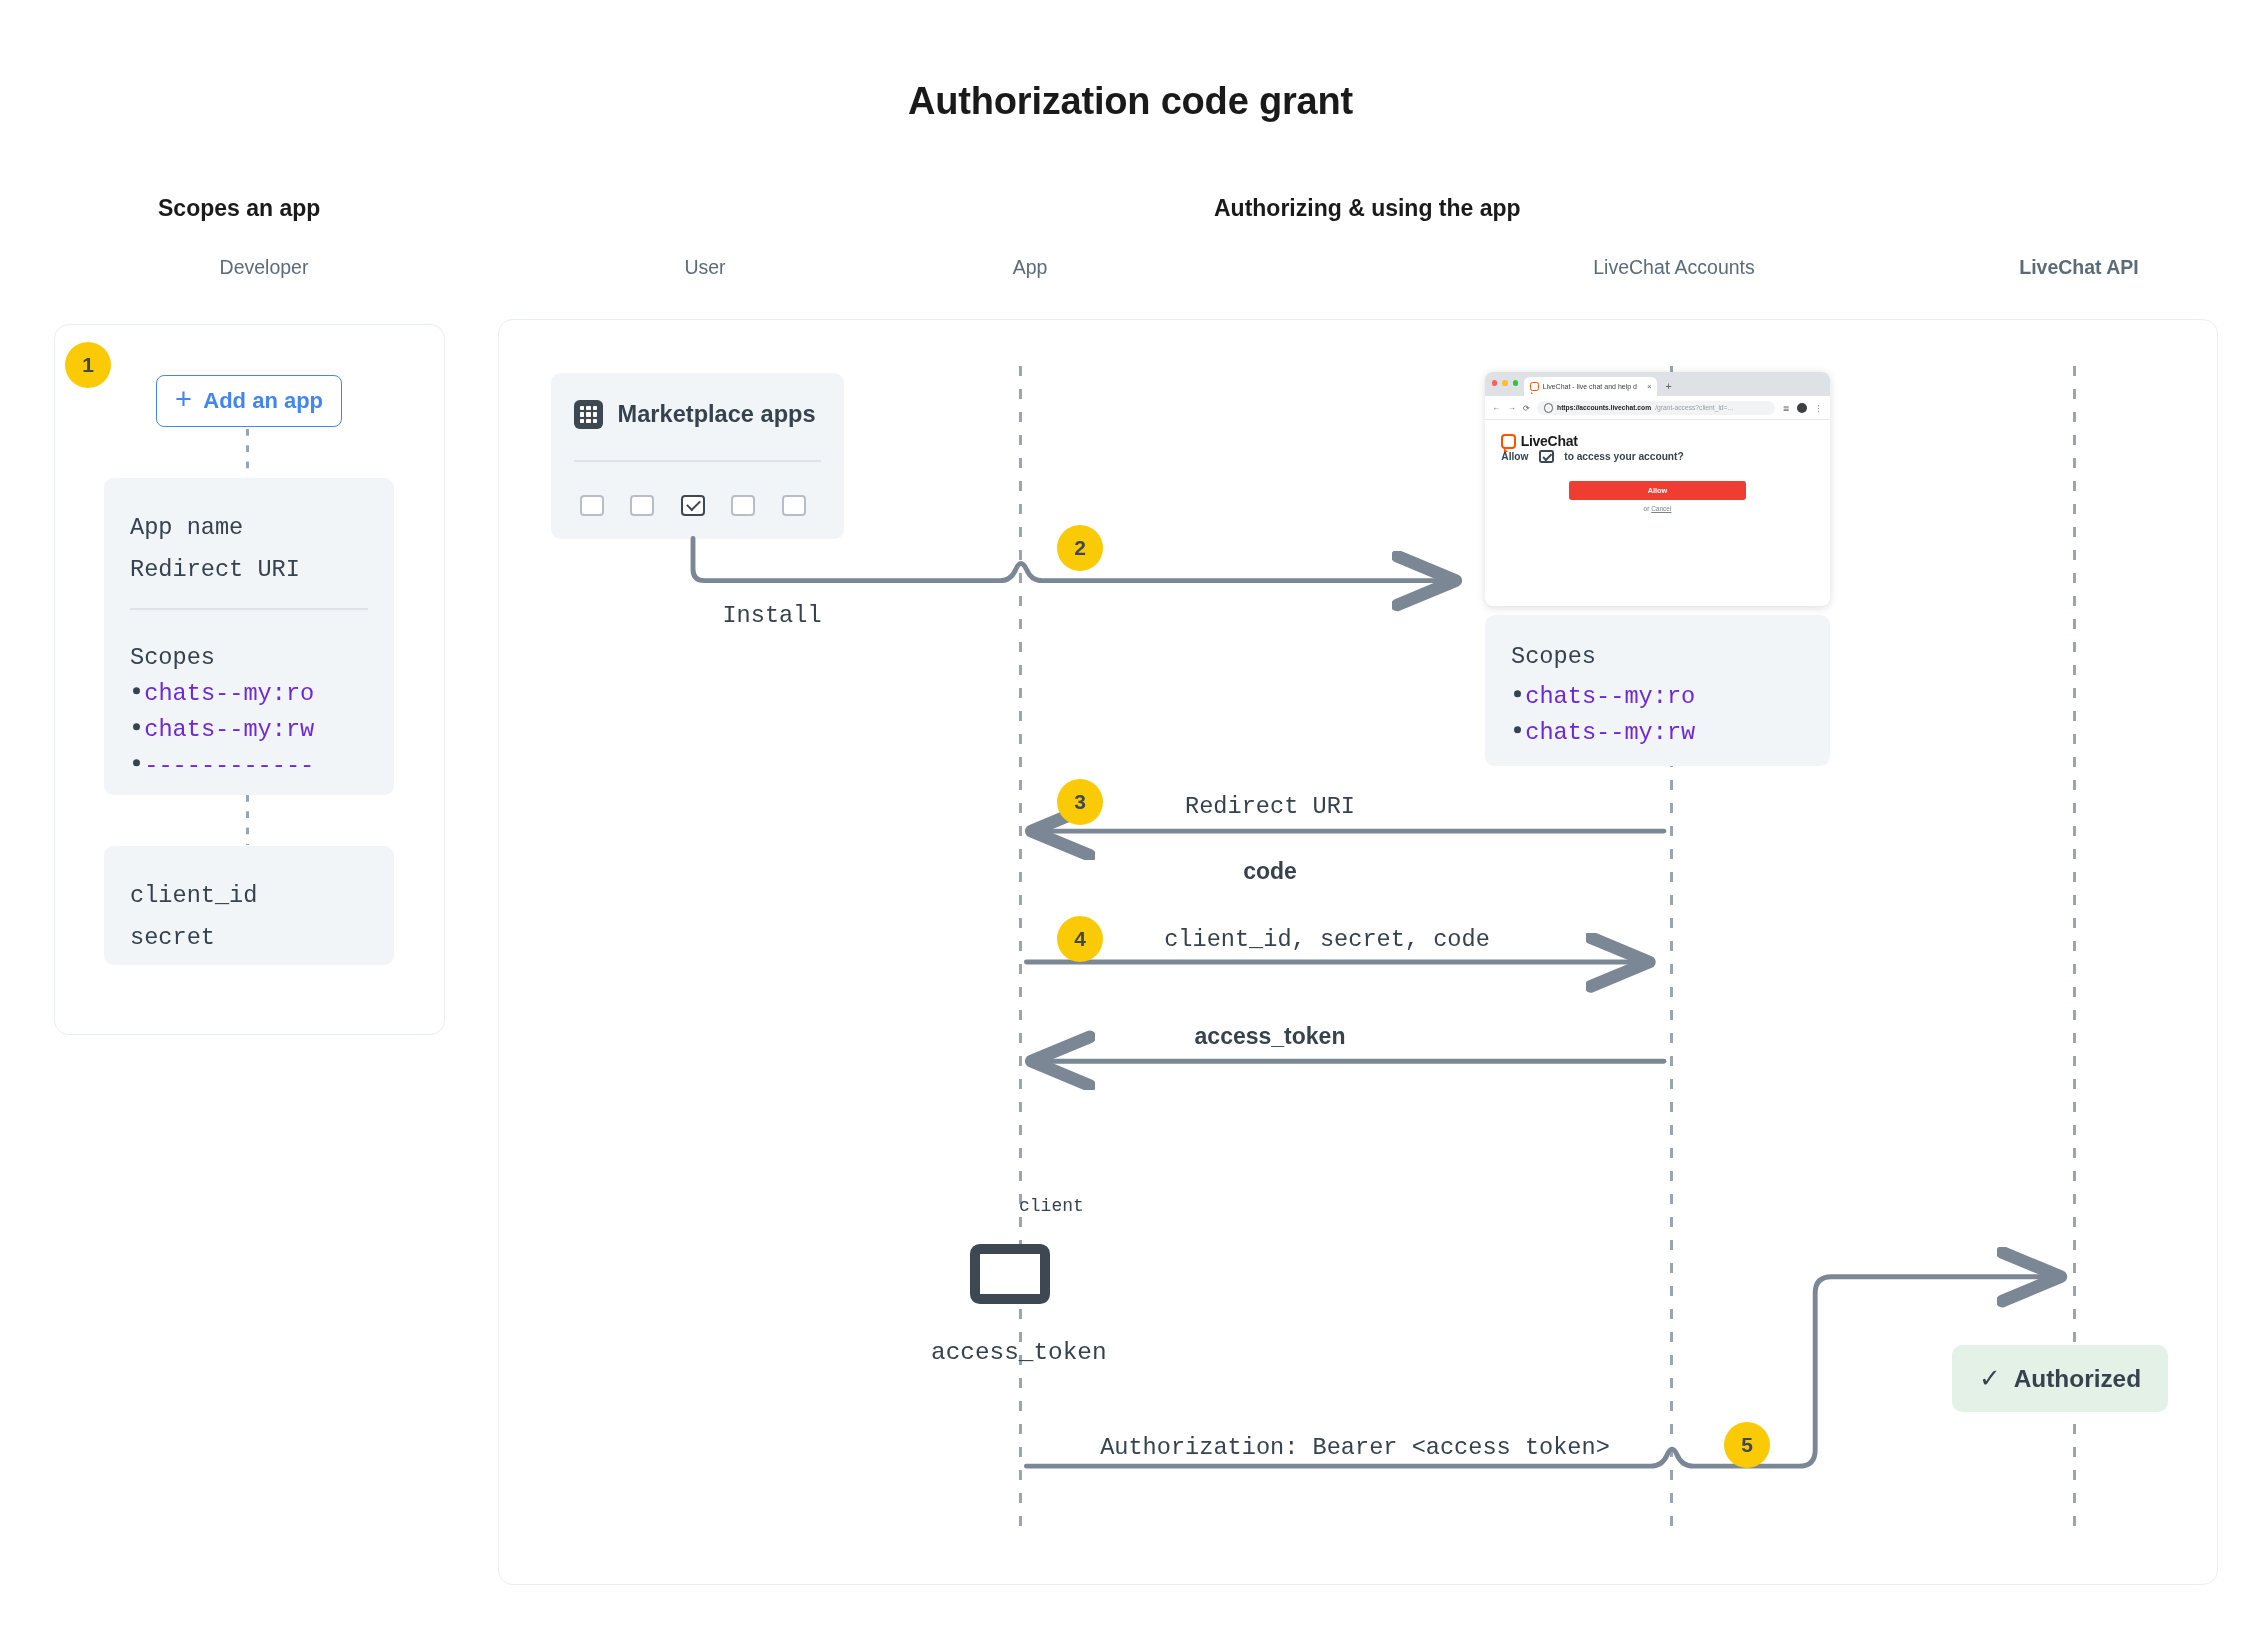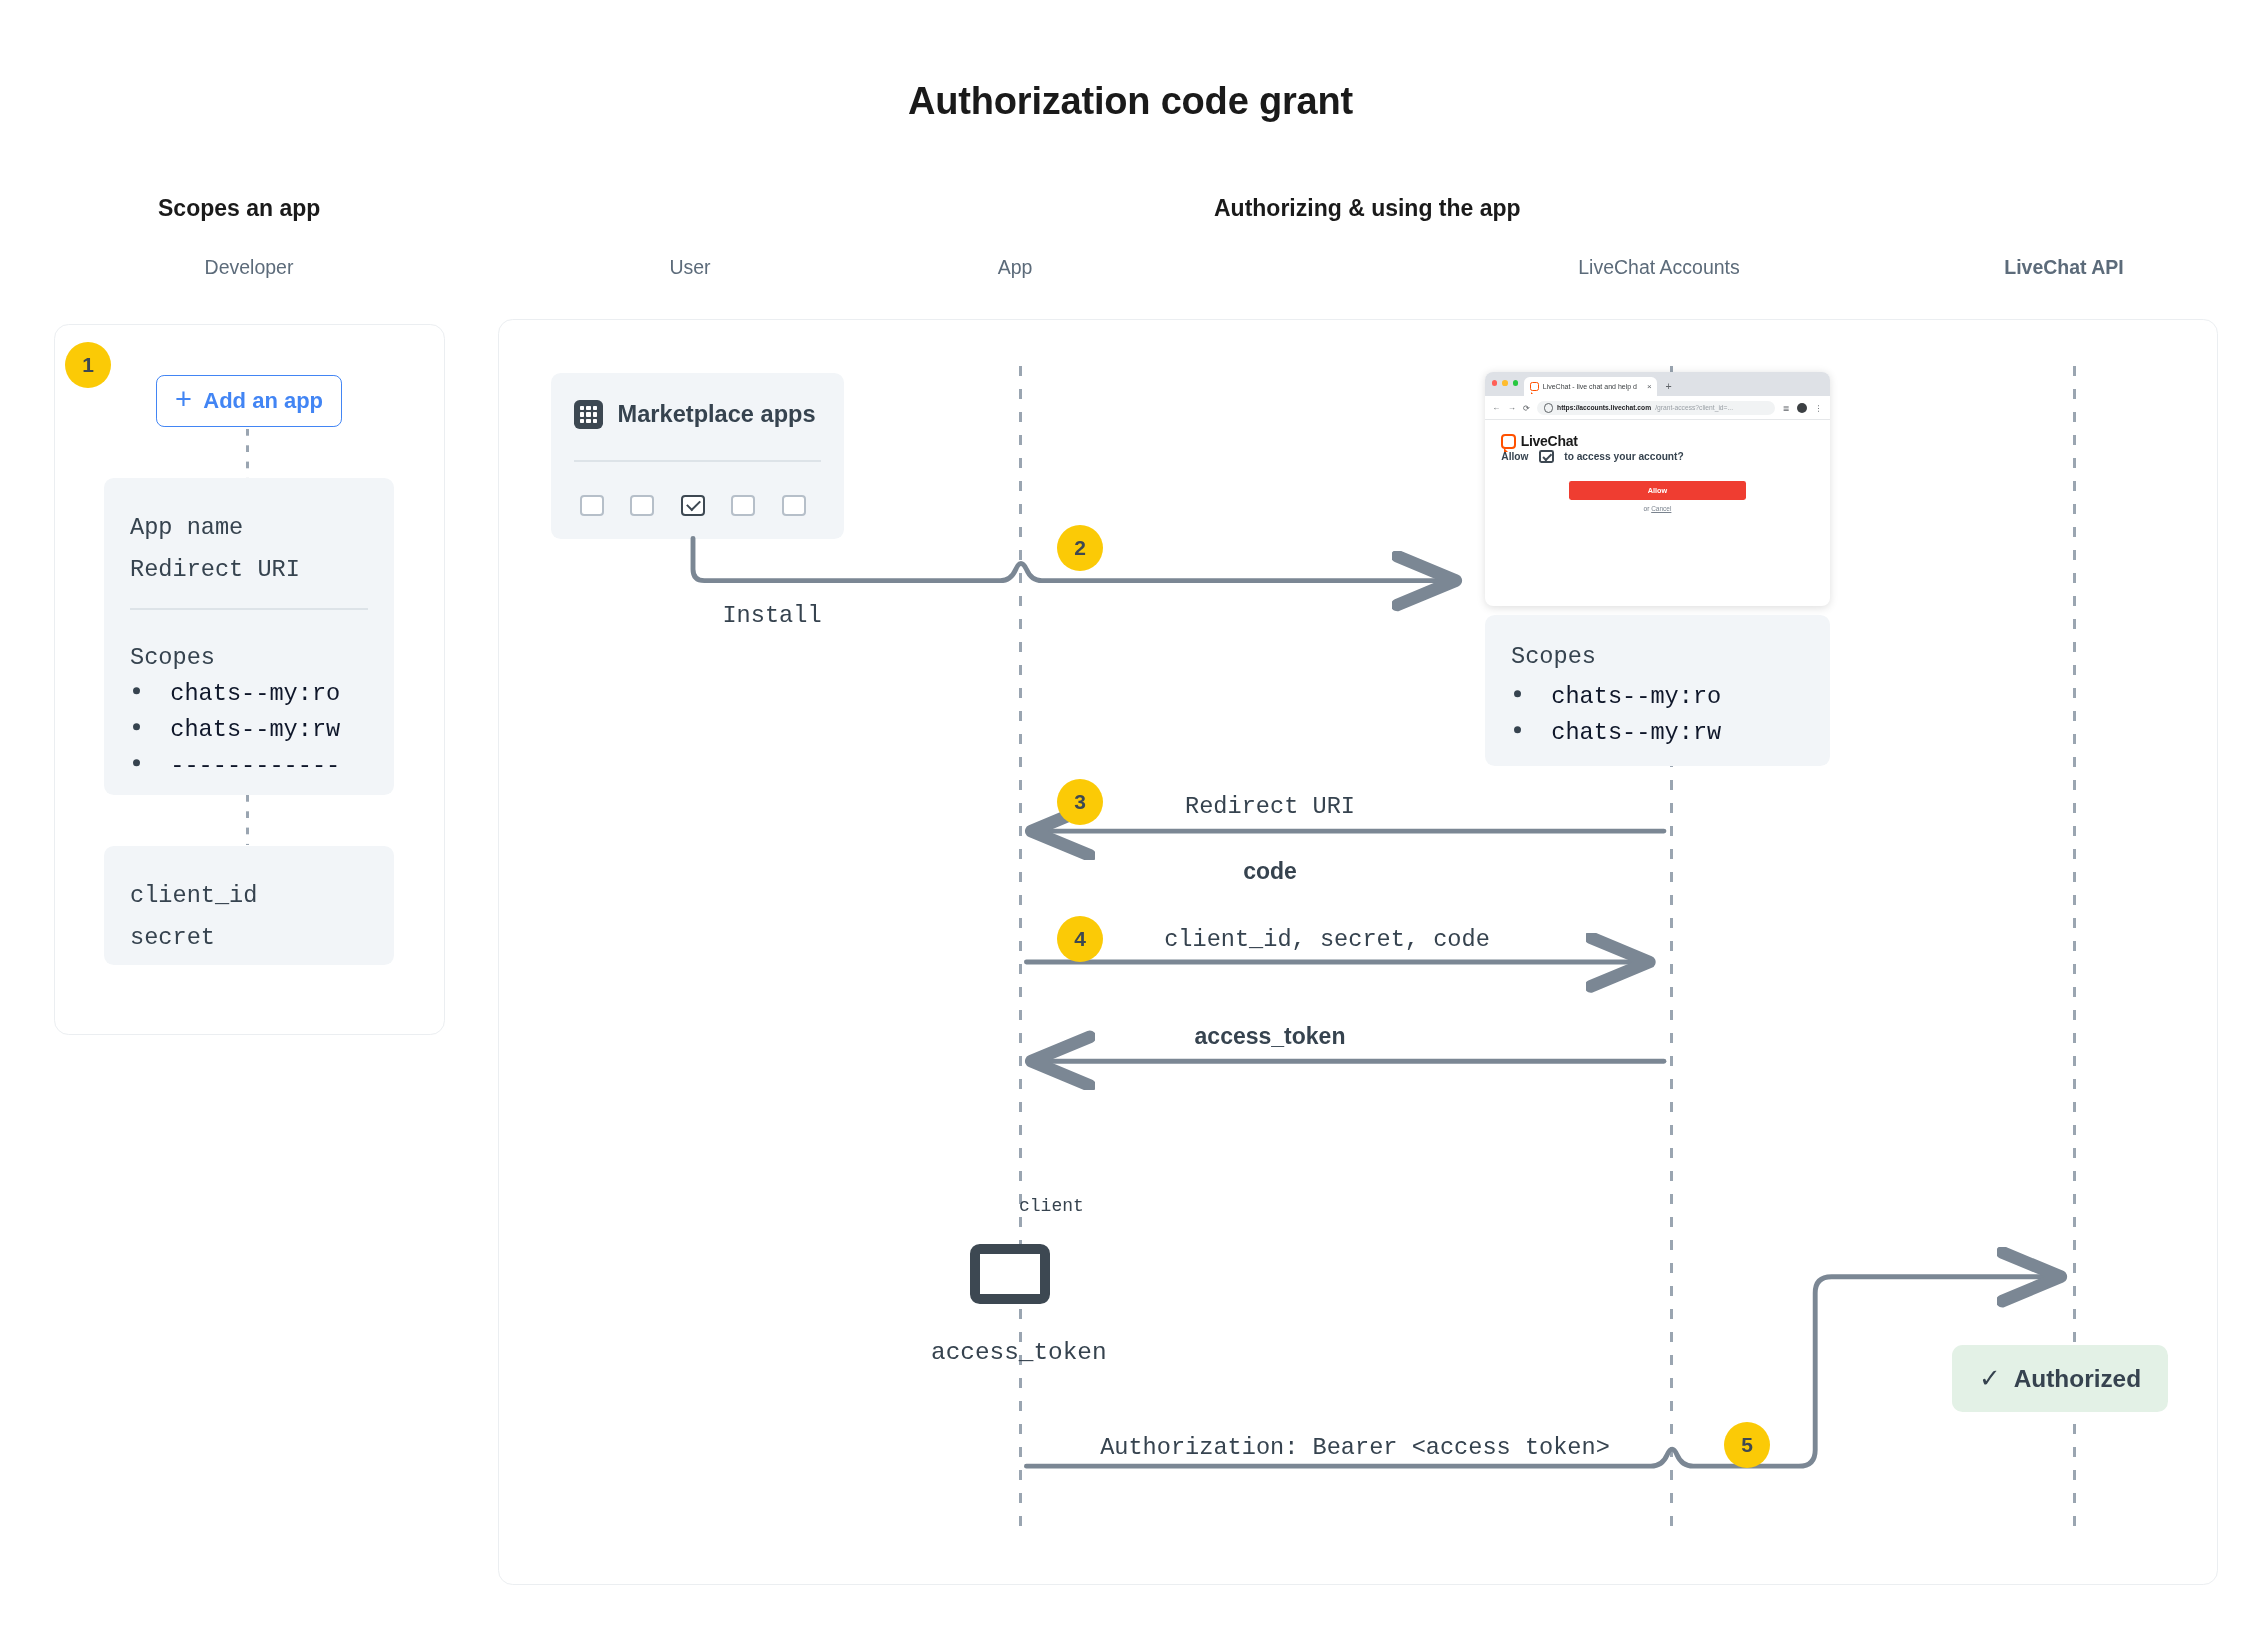--- a/index.html
+++ b/index.html
@@ -22,20 +22,21 @@
   .section-title{
     position:absolute; font-size:23px; font-weight:bold; color:#1a1a1a;
     white-space:nowrap;
   }
   #title-adding{ left:158px; top:195px; }
   #title-authorizing{ left:1214px; top:195px; }
 
   .col-header{
     position:absolute; font-size:19.5px; color:#5c6b7a; white-space:nowrap;
     transform:translateX(-50%);
+    margin-left:15px;
   }
 
   
   .panel{
     position:absolute;
     border:1.6px solid #ebeef1;
     border-radius:14.6px;
     background:#ffffff;
   }
   #left-panel{ left:54px; top:324px; width:389px; height:709px; }
@@ -75,22 +76,22 @@
   #card-scopes2{ left:1485px; top:615px; width:345px; height:151px; }
 
   .code-line{
     position:absolute;
     font-family:"Liberation Mono", monospace;
     font-size:23.6px; color:#36434f; white-space:pre;
   }
   .hr-line{ position:absolute; height:1.6px; background:#dde3e8; }
 
   .bullet-row{
-    position:absolute; display:flex; align-items:baseline; gap:30px;
-    font-family:"Liberation Mono", monospace; font-size:23.6px; color:#0f172a;
+    position:absolute; display:flex; align-items:baseline; gap:4px;
+    font-family:"Liberation Mono", monospace; font-size:23.6px; color:#6d28d9;
     white-space:pre;
   }
   .bullet-row .dot{
     width:7.3px;height:7.3px;border-radius:50%;background:#36434f;
     display:inline-block; transform:translateY(-5.7px);
   }
 
   
   .vdot{
     position:absolute; width:3.3px;

